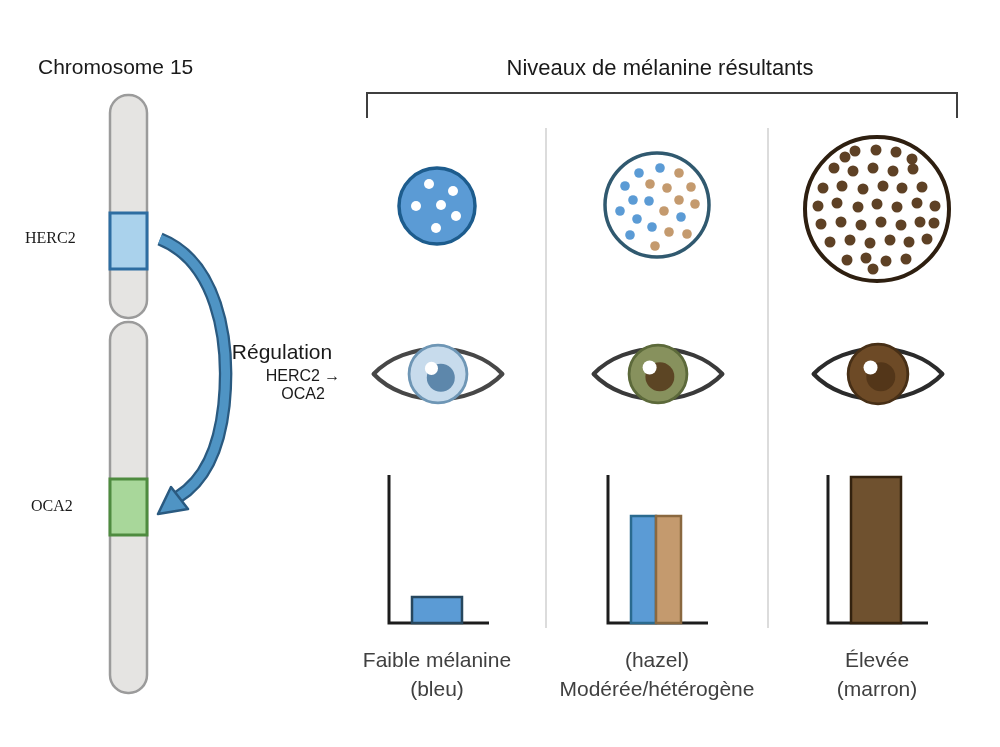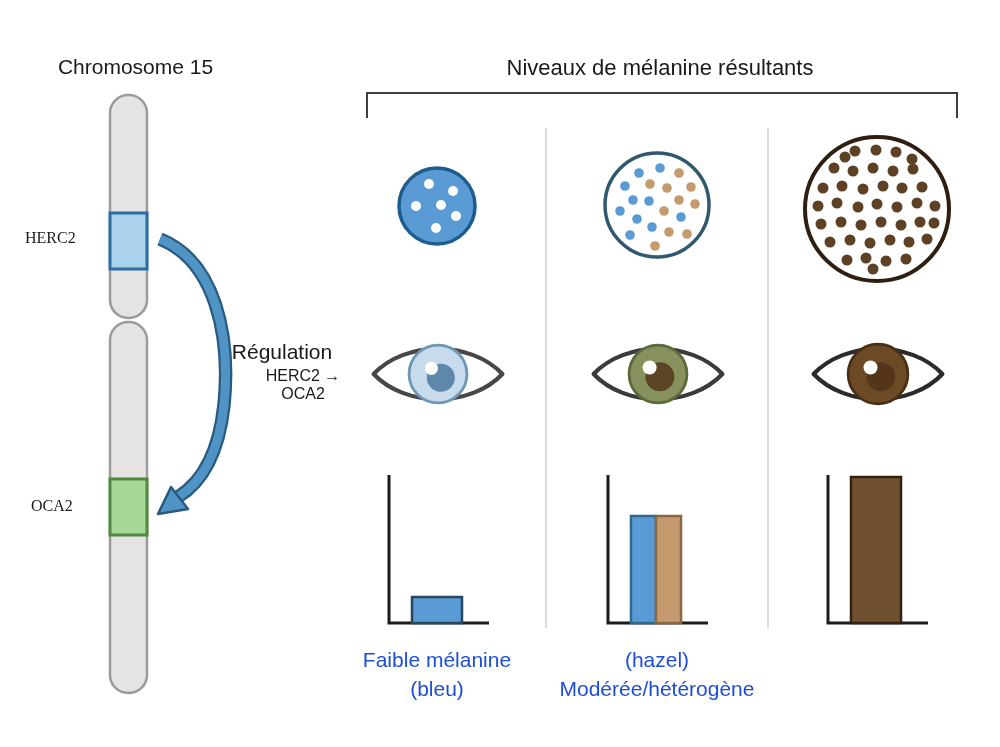--- a/index.html
+++ b/index.html
@@ -1,32 +1,32 @@
 <!DOCTYPE html>
 <html><head>
 <meta charset="utf-8">
 <style>
   html,body{margin:0;padding:0;background:#fff;}
   .canvas{
     position:relative;width:1000px;height:747px;background:#ffffff;overflow:hidden;
     font-family:"Liberation Sans", sans-serif;color:#1a1a1a;
   }
   .abs{position:absolute;}
-  .left-title{left:38px;top:55px;width:195px;text-align:center;font-size:21px;font-weight:500;}
+  .left-title{left:38px;top:55px;width:195px;font-size:21px;font-weight:500;}
   .header{left:350px;top:55px;width:620px;text-align:center;font-size:22px;font-weight:500;}
   .bracket{left:366px;top:92px;width:588px;height:24px;
     border-top:2.5px solid #3f3f3f;border-left:2.5px solid #3f3f3f;border-right:2.5px solid #3f3f3f;}
   .divider{width:2px;top:128px;height:500px;background:#dcdcdc;}
   .d1{left:545px;} .d2{left:767px;}
   .gene-label{width:80px;font-size:16px;font-weight:500;font-family:Liberation Serif, serif;}
   .herc2{left:25px;top:229px;} .oca2{left:31px;top:497px;}
   .reg-text{left:222px;top:340px;width:120px;text-align:center;}
   .reg-title{font-size:21px;font-weight:500;}
   .reg-sub{font-size:16px;margin-top:3px;margin-left:42px;}
-  .col-label{top:645px;text-align:center;font-size:21px;line-height:29px;color:#1d4ed8;}
+  .col-label{top:645px;text-align:center;font-size:21px;line-height:29px;color:#404040;}
   .cl1{left:337px;width:200px;} .cl2{left:547px;width:220px;} .cl3{left:777px;width:200px;}
   svg{position:absolute;overflow:visible;}
 </style>
 </head>
 <body>
 
 <div class="canvas">
 
   <div class="abs left-title">Chromosome 15</div>
 
@@ -168,14 +168,18 @@
     </svg>
 
   <div class="abs col-label cl1">
     <div>Faible mélanine</div>
     <div>(bleu)</div>
   </div>
   <div class="abs col-label cl2">
     <div>(hazel)</div>
     <div>Modérée/hétérogène</div>
   </div>
+  <div class="abs col-label cl3">
+    <div>Élevée</div>
+    <div>(marron)</div>
+  </div>
 
 </div>
 
 </body></html>

